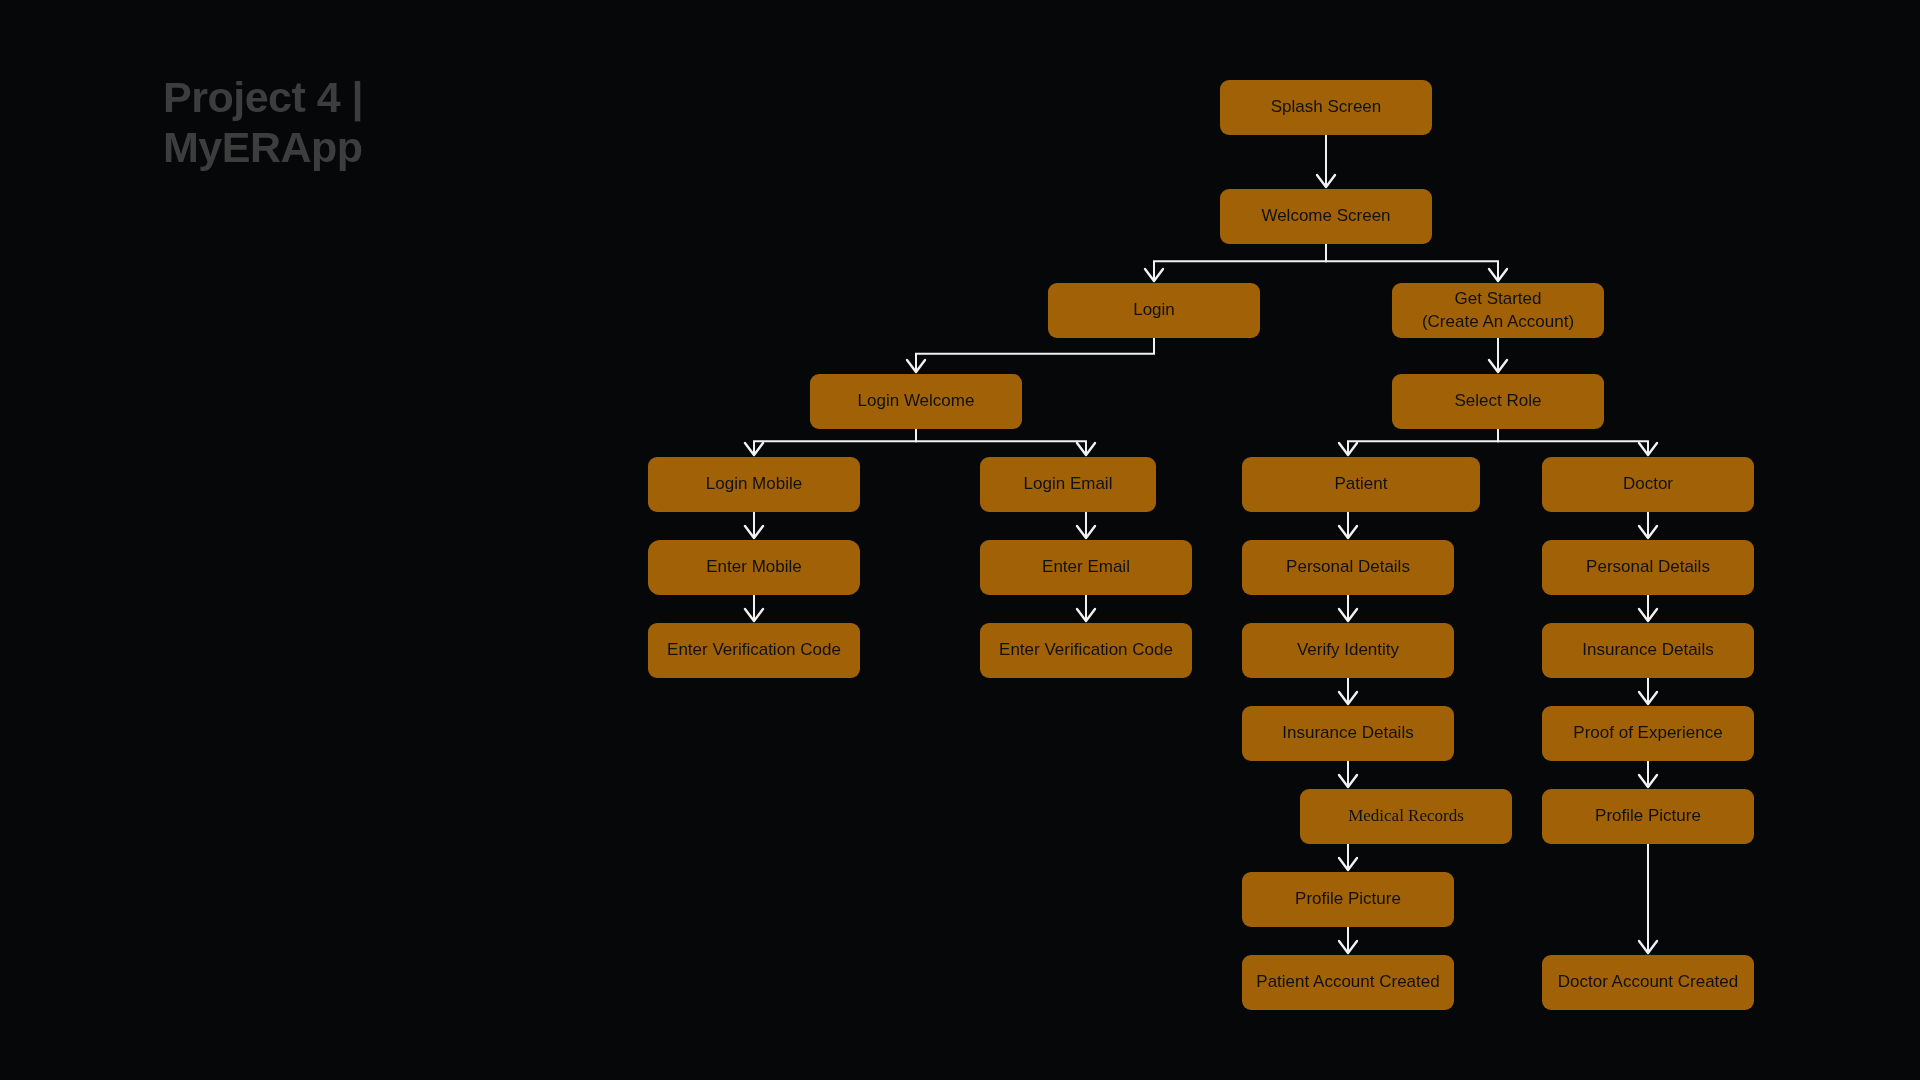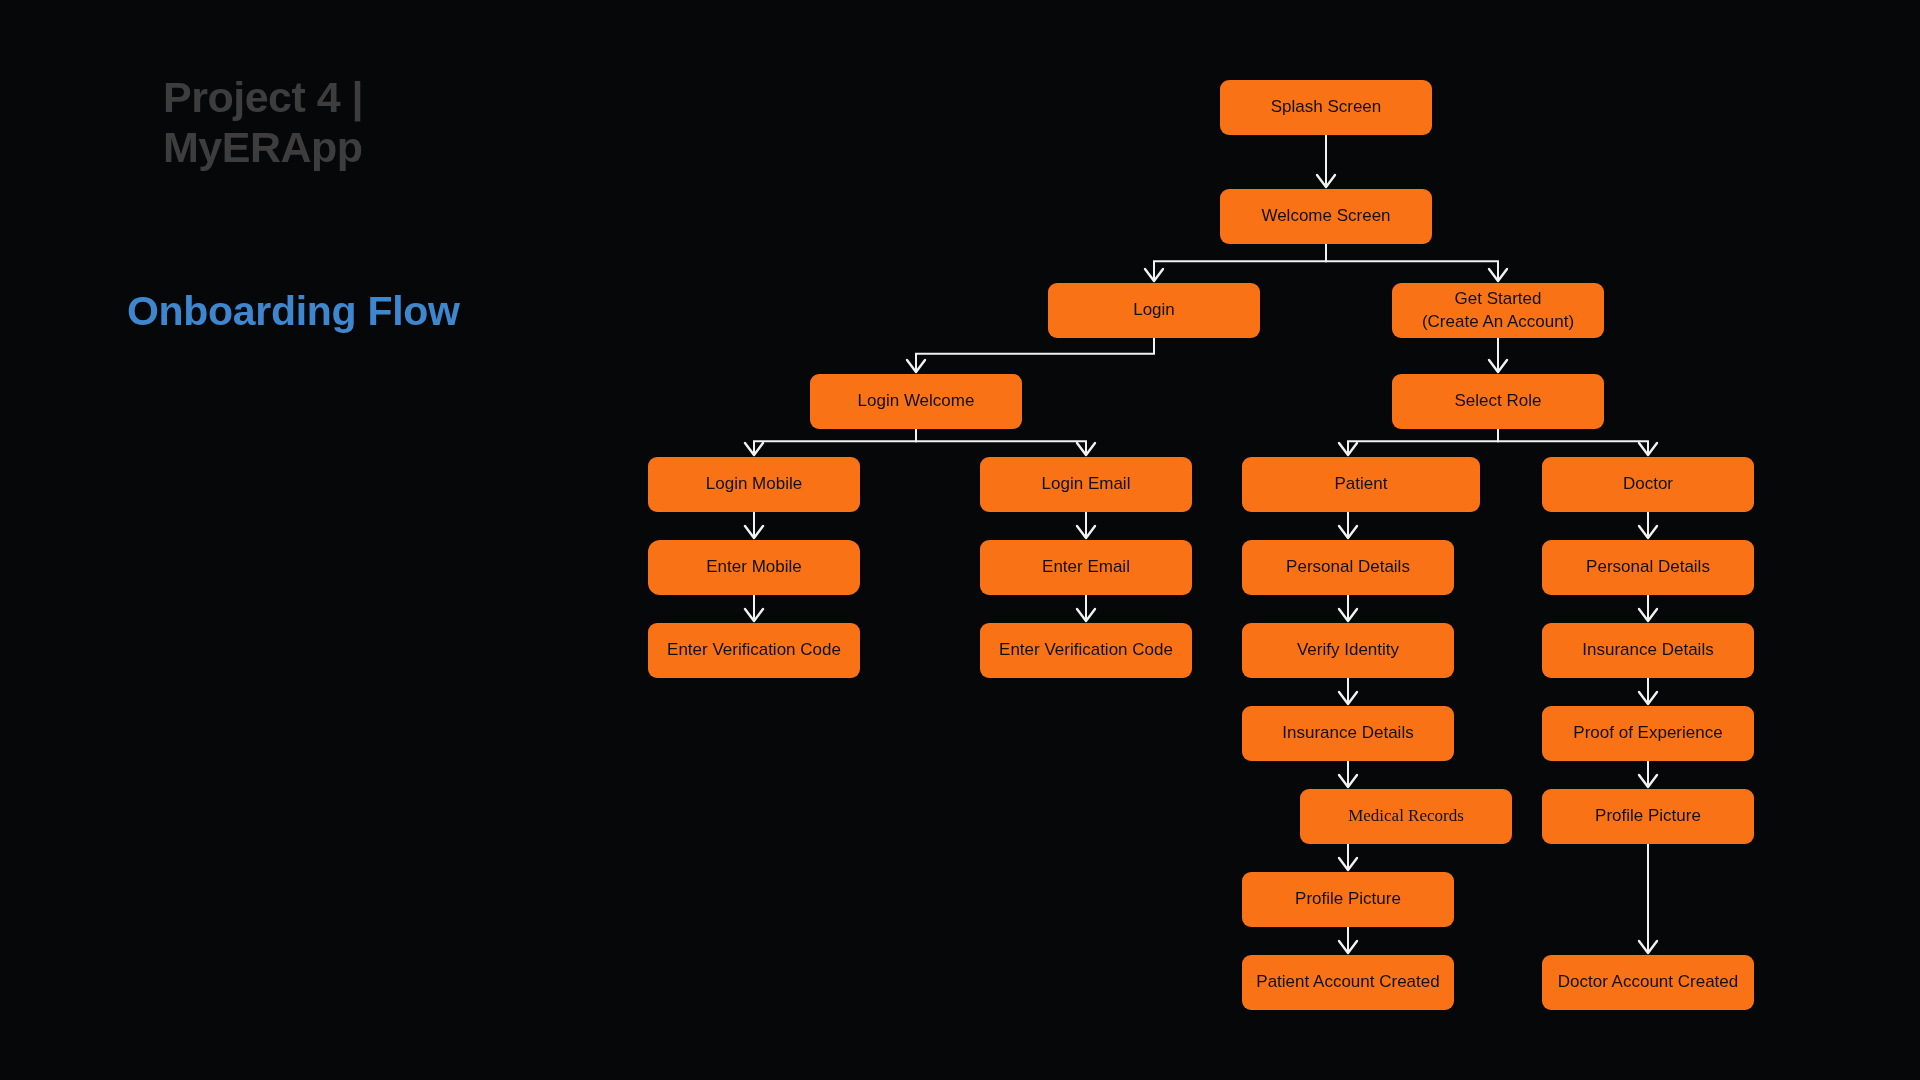--- a/index.html
+++ b/index.html
@@ -30,41 +30,40 @@
 
   
   #edges { position:absolute; left:0; top:0; width:1920px; height:1080px; pointer-events:none; }
   #edges path, #edges line { stroke:#f2f2f2; stroke-width:2; fill:none; }
   #edges polyline.head { stroke:#f2f2f2; stroke-width:2.4; fill:none;
                          stroke-linecap:round; stroke-linejoin:round; }
 
   
   .node {
     position:absolute;
-    background:#f97316;
+    background:#a16207;
     border-radius:9px;
     display:flex; align-items:center; justify-content:center;
     text-align:center;
     color:#111111;
     font-size:17px;
     line-height:1.32;
     padding:2px 8px;
     white-space:pre-line;
     z-index:2;
   }
 </style>
 </head>
 <body>
 
 <div id="stage">
 
   <div id="project-title">Project 4 |
 MyERApp</div>
 
-  <div id="flow-title">Onboarding Flow</div>
 
   <svg id="edges" viewBox="0 0 1920 1080" xmlns="http://www.w3.org/2000/svg">
       <g>
         <line x1="1326" y1="135" x2="1326" y2="187"></line>
         <polyline class="head" points="1317,175 1326,187 1335,175"></polyline>
       </g>
       <g>
         <path d="M1326 244 L1326 261.16 L1154 261.16 L1154 281"></path>
         <polyline class="head" points="1145,269 1154,281 1163,269"></polyline>
       </g>
@@ -160,21 +159,21 @@
 
   <div id="nodes">
       <div class="node" style="left: 1220px; top: 80px; width: 212px; height: 55px;">Splash Screen</div>
       <div class="node" style="left: 1220px; top: 189px; width: 212px; height: 55px;">Welcome Screen</div>
       <div class="node" style="left: 1048px; top: 283px; width: 212px; height: 55px;">Login</div>
       <div class="node" style="left: 1392px; top: 283px; width: 212px; height: 55px; text-align: center;">Get Started
 (Create An Account)</div>
       <div class="node" style="left: 810px; top: 374px; width: 212px; height: 55px;">Login Welcome</div>
       <div class="node" style="left: 1392px; top: 374px; width: 212px; height: 55px;">Select Role</div>
       <div class="node" style="left: 648px; top: 457px; width: 212px; height: 55px;">Login Mobile</div>
-      <div class="node" style="left: 980px; top: 457px; width: 212px; height: 55px;">Login Email</div>
+      <div class="node" style="left: 980px; top: 457px; width: 176px; height: 55px;">Login Email</div>
       <div class="node" style="left: 1242px; top: 457px; width: 238px; height: 55px;">Patient</div>
       <div class="node" style="left: 1542px; top: 457px; width: 212px; height: 55px;">Doctor</div>
       <div class="node" style="left: 648px; top: 540px; width: 212px; height: 55px; border-radius: 12px;">Enter Mobile</div>
       <div class="node" style="left: 980px; top: 540px; width: 212px; height: 55px;">Enter Email</div>
       <div class="node" style="left: 1242px; top: 540px; width: 212px; height: 55px;">Personal Details</div>
       <div class="node" style="left: 1542px; top: 540px; width: 212px; height: 55px;">Personal Details</div>
       <div class="node" style="left: 648px; top: 623px; width: 212px; height: 55px;">Enter Verification Code</div>
       <div class="node" style="left: 980px; top: 623px; width: 212px; height: 55px;">Enter Verification Code</div>
       <div class="node" style="left: 1242px; top: 623px; width: 212px; height: 55px;">Verify Identity</div>
       <div class="node" style="left: 1542px; top: 623px; width: 212px; height: 55px;">Insurance Details</div>

